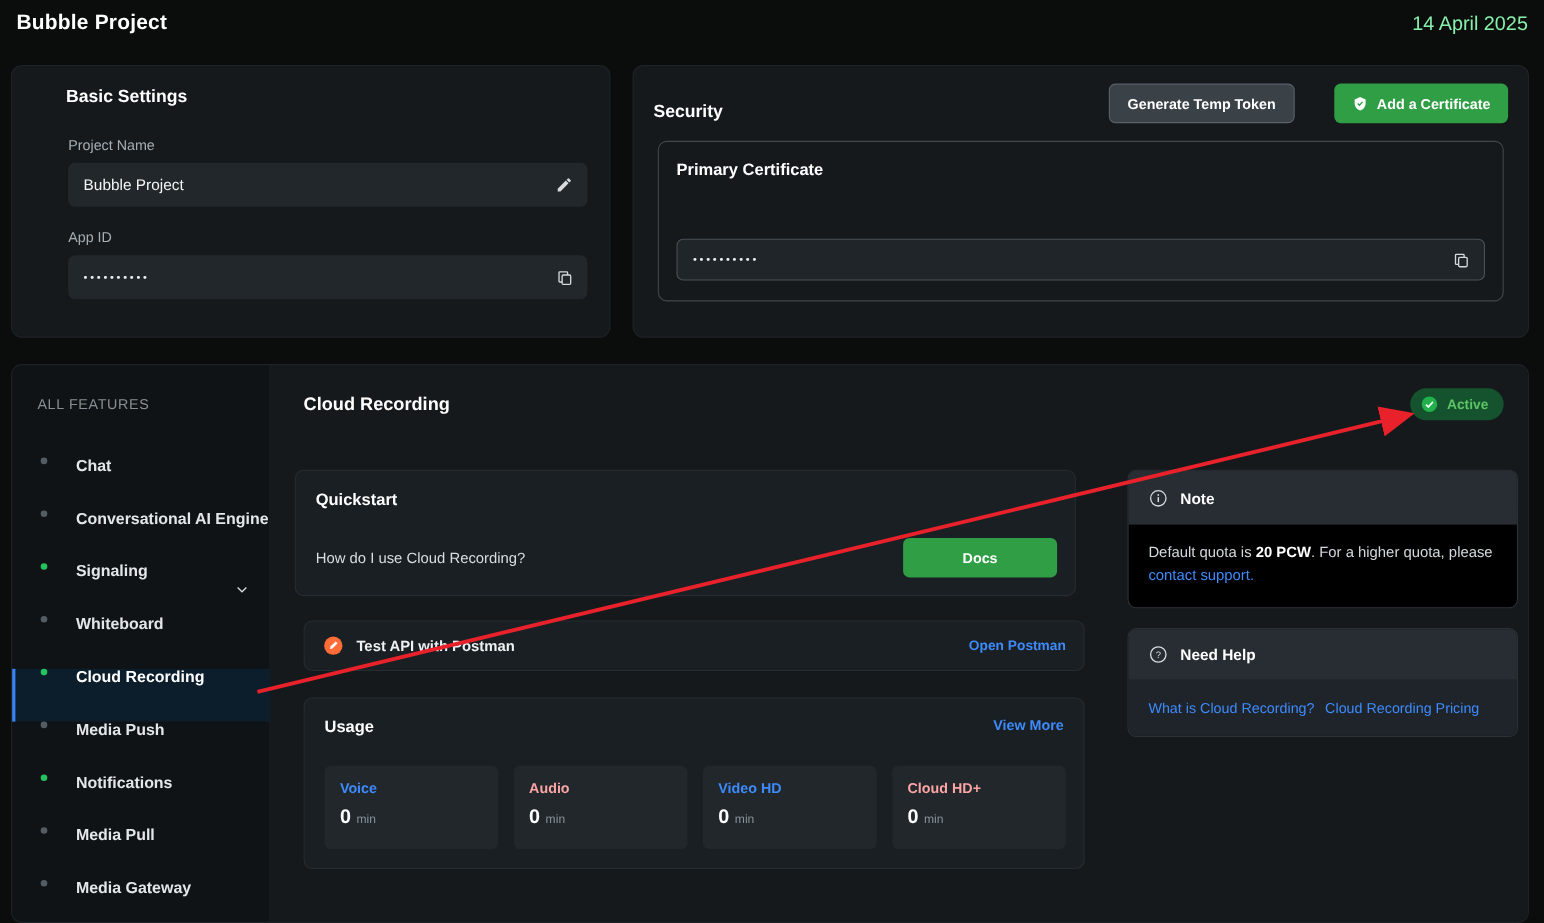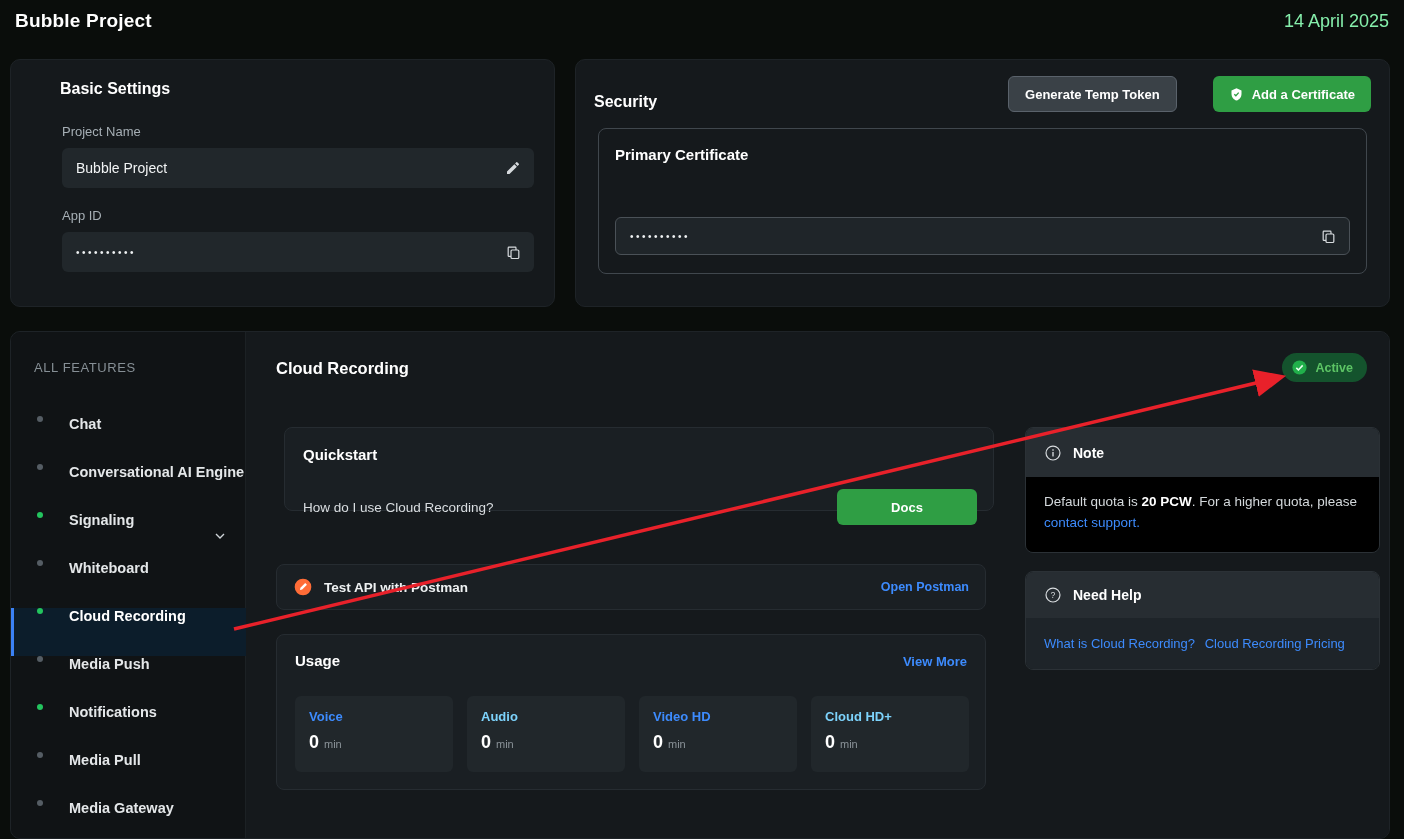--- a/index.html
+++ b/index.html
@@ -97,48 +97,48 @@
   .cr-content { position: absolute; left: 235px; top: 0; right: 0; bottom: 0; background: #15191c; }
   .cr-title { position: absolute; left: 30px; top: 27px; font-size: 16.5px; font-weight: 700; color: #ffffff; }
   .badge {
     position: absolute; right: 22px; top: 21px;
     display: flex; align-items: center; gap: 7px;
     background: #14532d; border-radius: 16px; padding: 6px 14px 6px 9px;
   }
   .badge .badge-label { color: #5cc465; font-size: 12.5px; font-weight: 600; }
 
   .panel { position: absolute; background: #1a1f23; border: 1px solid #262c31; border-radius: 8px; }
-  .panel.quickstart { left: 38px; top: 95px;  width: 710px; height: 84px; }
+  .panel.quickstart { left: 22px; top: 95px;  width: 710px; height: 115px; }
   .panel.postman    { left: 30px; top: 232px; width: 710px; height: 46px;
                       display: flex; align-items: center; padding: 0 16px; gap: 11px; }
   .panel.usage      { left: 30px; top: 302px; width: 710px; height: 156px; }
 
   .quickstart h3 { position: absolute; left: 18px; top: 18px; font-size: 15px; font-weight: 700; color: #ffffff; }
   .q-row {
     position: absolute; left: 18px; right: 16px; top: 61px; height: 36px;
     display: flex; align-items: center; justify-content: space-between;
   }
   .q-question { font-size: 13.5px; color: #d9dde0; }
   .btn.docs { width: 140px; }
 
   .postman-label { font-size: 13.5px; font-weight: 700; color: #eef1f2; flex: 1; }
   .link { color: #3d8bfd; cursor: pointer; text-decoration: none; }
   .postman-link { font-size: 12.5px; font-weight: 600; }
 
   .usage-head {
     position: absolute; left: 18px; right: 18px; top: 17px;
-    display: flex; align-items: flex-end; justify-content: space-between;
+    display: flex; align-items: flex-start; justify-content: space-between;
   }
   .usage-head h3 { font-size: 15px; font-weight: 700; color: #ffffff; }
   .view-more { font-size: 13px; font-weight: 700; }
   .stat {
     position: absolute; top: 61px; width: 158px; height: 76px;
     background: #21272b; border-radius: 6px; padding: 13px 14px;
   }
-  .stat .lbl { font-size: 13px; font-weight: 600; color: #7dd3fc; }
+  .stat .lbl { font-size: 13px; font-weight: 600; color: #fca5a5; }
   .stat.blue .lbl { color: #3d8bfd; }
   .stat .val { margin-top: 8px; font-size: 18px; font-weight: 700; color: #ffffff; }
   .stat .unit { font-size: 11px; color: #8a9298; font-weight: 400; margin-left: 5px; }
   .stat.s0 { left: 18px; }  .stat.s1 { left: 190px; }
   .stat.s2 { left: 362px; } .stat.s3 { left: 534px; }
 
   .side-card {
     position: absolute; width: 355px; border-radius: 8px; overflow: hidden;
     border: 1px solid #2b3136;
   }

